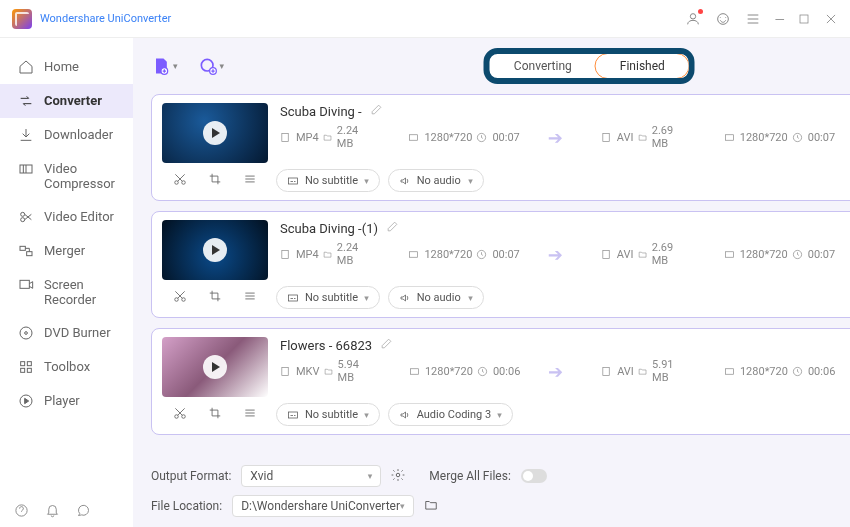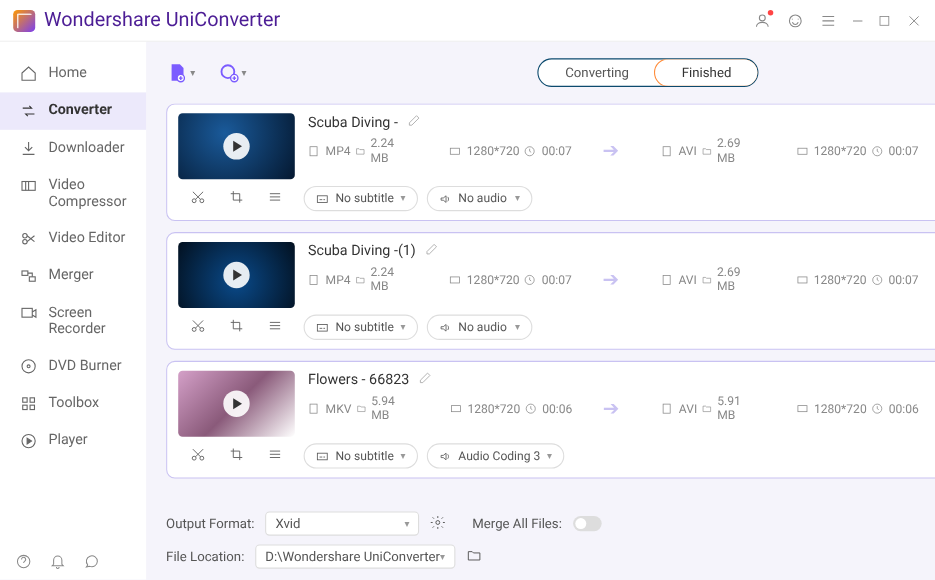--- a/index.html
+++ b/index.html
@@ -1,35 +1,35 @@
 <!DOCTYPE html>
 <html><head>
 <meta charset="utf-8">
 <style>
 *{box-sizing:border-box;margin:0;padding:0;font-family:-apple-system,BlinkMacSystemFont,"Segoe UI",Roboto,sans-serif}
 body{background:#f5f4fb;width:850px;height:527px;overflow:hidden;font-size:12px;color:#555}
 .titlebar{height:38px;background:#fff;display:flex;align-items:center;padding:0 12px;border-bottom:1px solid #eee}
 .logo{width:20px;height:20px;background:linear-gradient(135deg,#ff9a00,#7b3ff0);border-radius:4px;margin-right:8px;position:relative}
 .logo::after{content:"";position:absolute;inset:3px;border:2px solid rgba(255,255,255,.8);border-radius:2px;border-right:none;border-bottom:none}
-.app-title{font-size:18px;color:#4c1d95;flex:1}
+.app-title{font-size:11px;color:#3b82f6;flex:1}
 .titlebar-icons{display:flex;gap:14px;align-items:center;color:#888}
 .titlebar-icons span{cursor:pointer;display:flex}
 .red-dot{position:absolute;top:-2px;right:-2px;width:5px;height:5px;background:#ff4444;border-radius:50%}
 .main{display:flex;height:489px}
 .sidebar{width:170px;background:#fff;padding-top:12px}
 .nav-item{display:flex;gap:10px;padding:9px 18px;color:#666;cursor:pointer;font-size:13px}
 .nav-item.active{background:#ece9fb;color:#333;font-weight:700}
 .nav-item svg{width:16px;height:16px;flex-shrink:0}
 .collapse-handle{position:absolute;left:164px;top:276px;width:12px;height:24px;background:#fff;border:1px solid #ddd;border-radius:0 6px 6px 0;display:flex;align-items:center;justify-content:center;cursor:pointer;font-size:9px;color:#888}
 .content{flex:1;background:#f5f4fb;padding:10px 18px;display:flex;flex-direction:column;position:relative}
 .topbar{display:flex;align-items:center;height:36px;margin-bottom:10px}
 .tool-btns{display:flex;gap:20px}
 .tool-btn{display:flex;align-items:center;gap:2px;cursor:pointer}
 .tool-btn svg{width:20px;height:20px}
-.tabs{margin-left:auto;margin-right:auto;display:flex;background:#fff;border-radius:14px;overflow:hidden;border:1px solid #0c4a6e;position:absolute;left:50%;transform:translateX(-50%)}
+.tabs{margin-left:auto;margin-right:auto;display:flex;background:#fff;border-radius:14px;overflow:hidden;border:6px solid #0c4a6e;position:absolute;left:50%;transform:translateX(-50%)}
 .tab{padding:5px 24px;font-size:12px;cursor:pointer;color:#555}
 .tab.active{background:#fff;color:#333;border:1px solid #ff8c3a;border-radius:14px;margin:-1px}
 .speed-conv{margin-left:auto;display:flex;align-items:center;gap:6px;font-size:12px;color:#555}
 .list{flex:1;overflow-y:auto;display:flex;flex-direction:column;gap:10px}
 .card{background:#fff;border:1px solid #c9c2f2;border-radius:8px;padding:8px 10px;display:flex;flex-direction:column;gap:6px;position:relative}
 .card-top{display:flex;gap:12px;align-items:flex-start}
 .thumb{width:106px;height:60px;border-radius:4px;position:relative;flex-shrink:0;background:#0a2a4a}
 .thumb.t1{background:radial-gradient(circle at 40% 30%,#1a5a9a,#041830)}
 .thumb.t2{background:radial-gradient(circle at 50% 60%,#0a4a8a,#02101f)}
 .thumb.t3{background:linear-gradient(135deg,#d4a0c8,#8a5a7a,#fff)}

